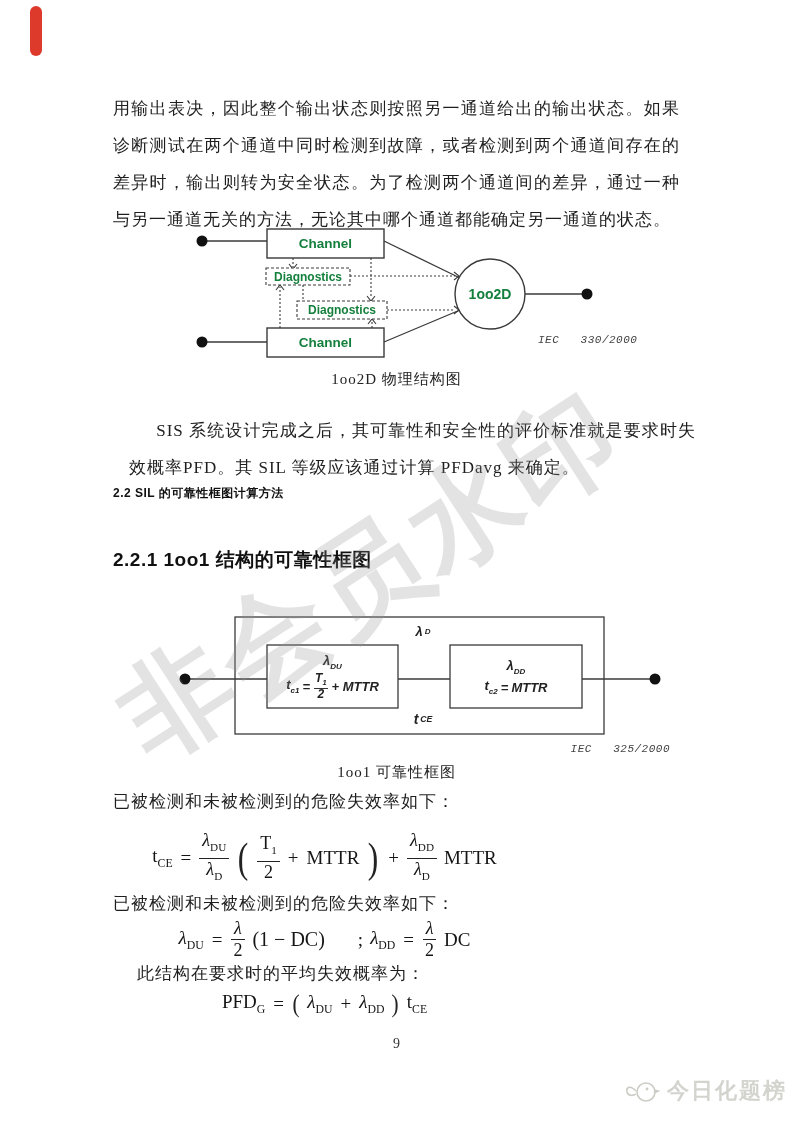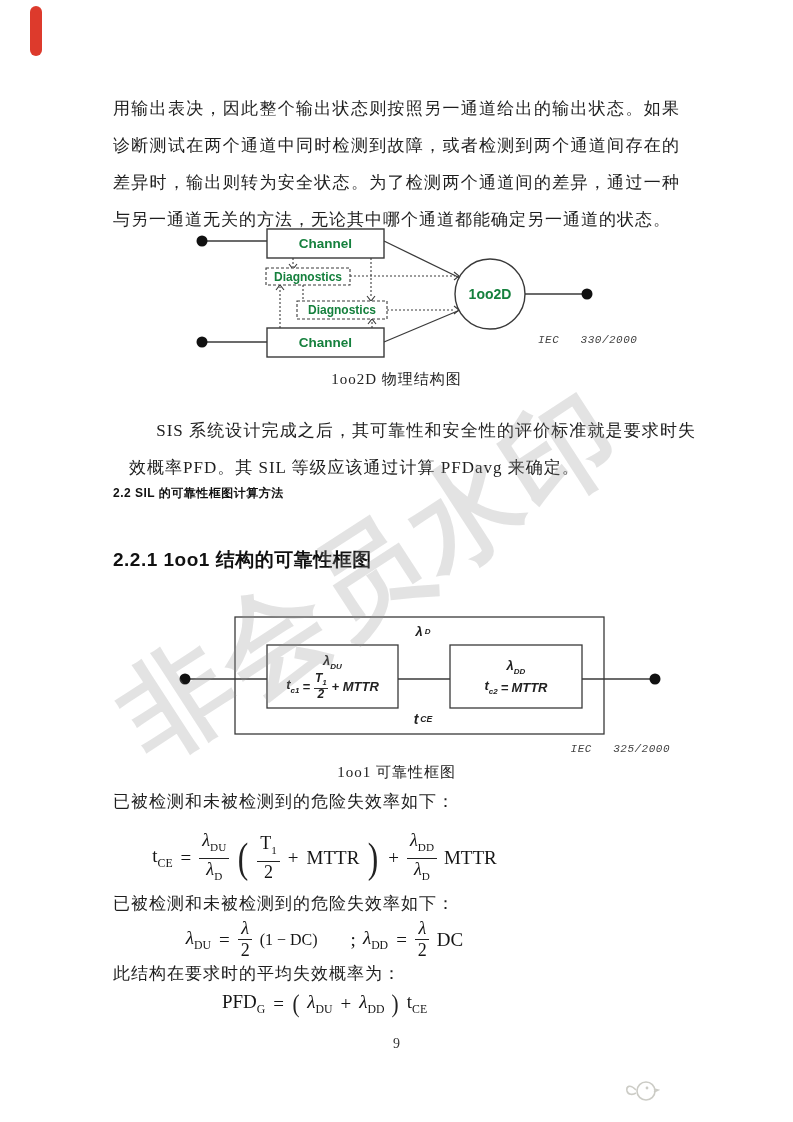--- a/index.html
+++ b/index.html
@@ -198,32 +198,32 @@
 
 <div class="bodyline" style="top:892px;">已被检测和未被检测到的危险失效率如下：</div>
 
 <div class="formula" style="top:918px;">
   <span><span class="mathit">λ</span><sub>DU</sub></span>
   <span class="op">=</span>
   <span class="frac">
     <span class="num mathit">λ</span>
     <span class="den">2</span>
   </span>
-  <span style="font-size:16px;">(1 − DC)</span>
+  <span style="font-size:20px;">(1 − DC)</span>
   <span style="margin-left:26px;">;</span>
   <span><span class="mathit">λ</span><sub>DD</sub></span>
   <span class="op">=</span>
   <span class="frac">
     <span class="num mathit">λ</span>
     <span class="den">2</span>
   </span>
   <span>DC</span>
 </div>
 
-<div class="bodyline" style="top:962px;">此结构在要求时的平均失效概率为：</div>
+<div class="bodyline" style="top:962px;margin-left:24px;">此结构在要求时的平均失效概率为：</div>
 
 <div class="formula" style="top:990px;">
   <span><span>PFD</span><sub>G</sub></span>
   <span class="op">=</span>
   <span class="midp">(</span>
   <span><span class="mathit">λ</span><sub>DU</sub></span>
   <span class="op">+</span>
   <span><span class="mathit">λ</span><sub>DD</sub></span>
   <span class="midp">)</span>
   <span><span>t</span><sub>CE</sub></span>
@@ -235,13 +235,14 @@
 
 <div class="logo">
   <svg width="36" height="28" viewBox="0 0 36 28">
     <g stroke="#ccccc6" stroke-width="1.6" fill="none">
       <circle cx="22" cy="15" r="9"></circle>
       <path d="M12 14 C6 8, 2 10, 3 15 C4 19, 9 19, 12 17"></path>
       <circle cx="23" cy="12" r="1.4" fill="#ccccc6" stroke="none"></circle>
       <path d="M30 13 l4 1 l-4 2"></path>
     </g>
   </svg>
+  <span>今日化题榜</span>
 </div>
 
 </body></html>

